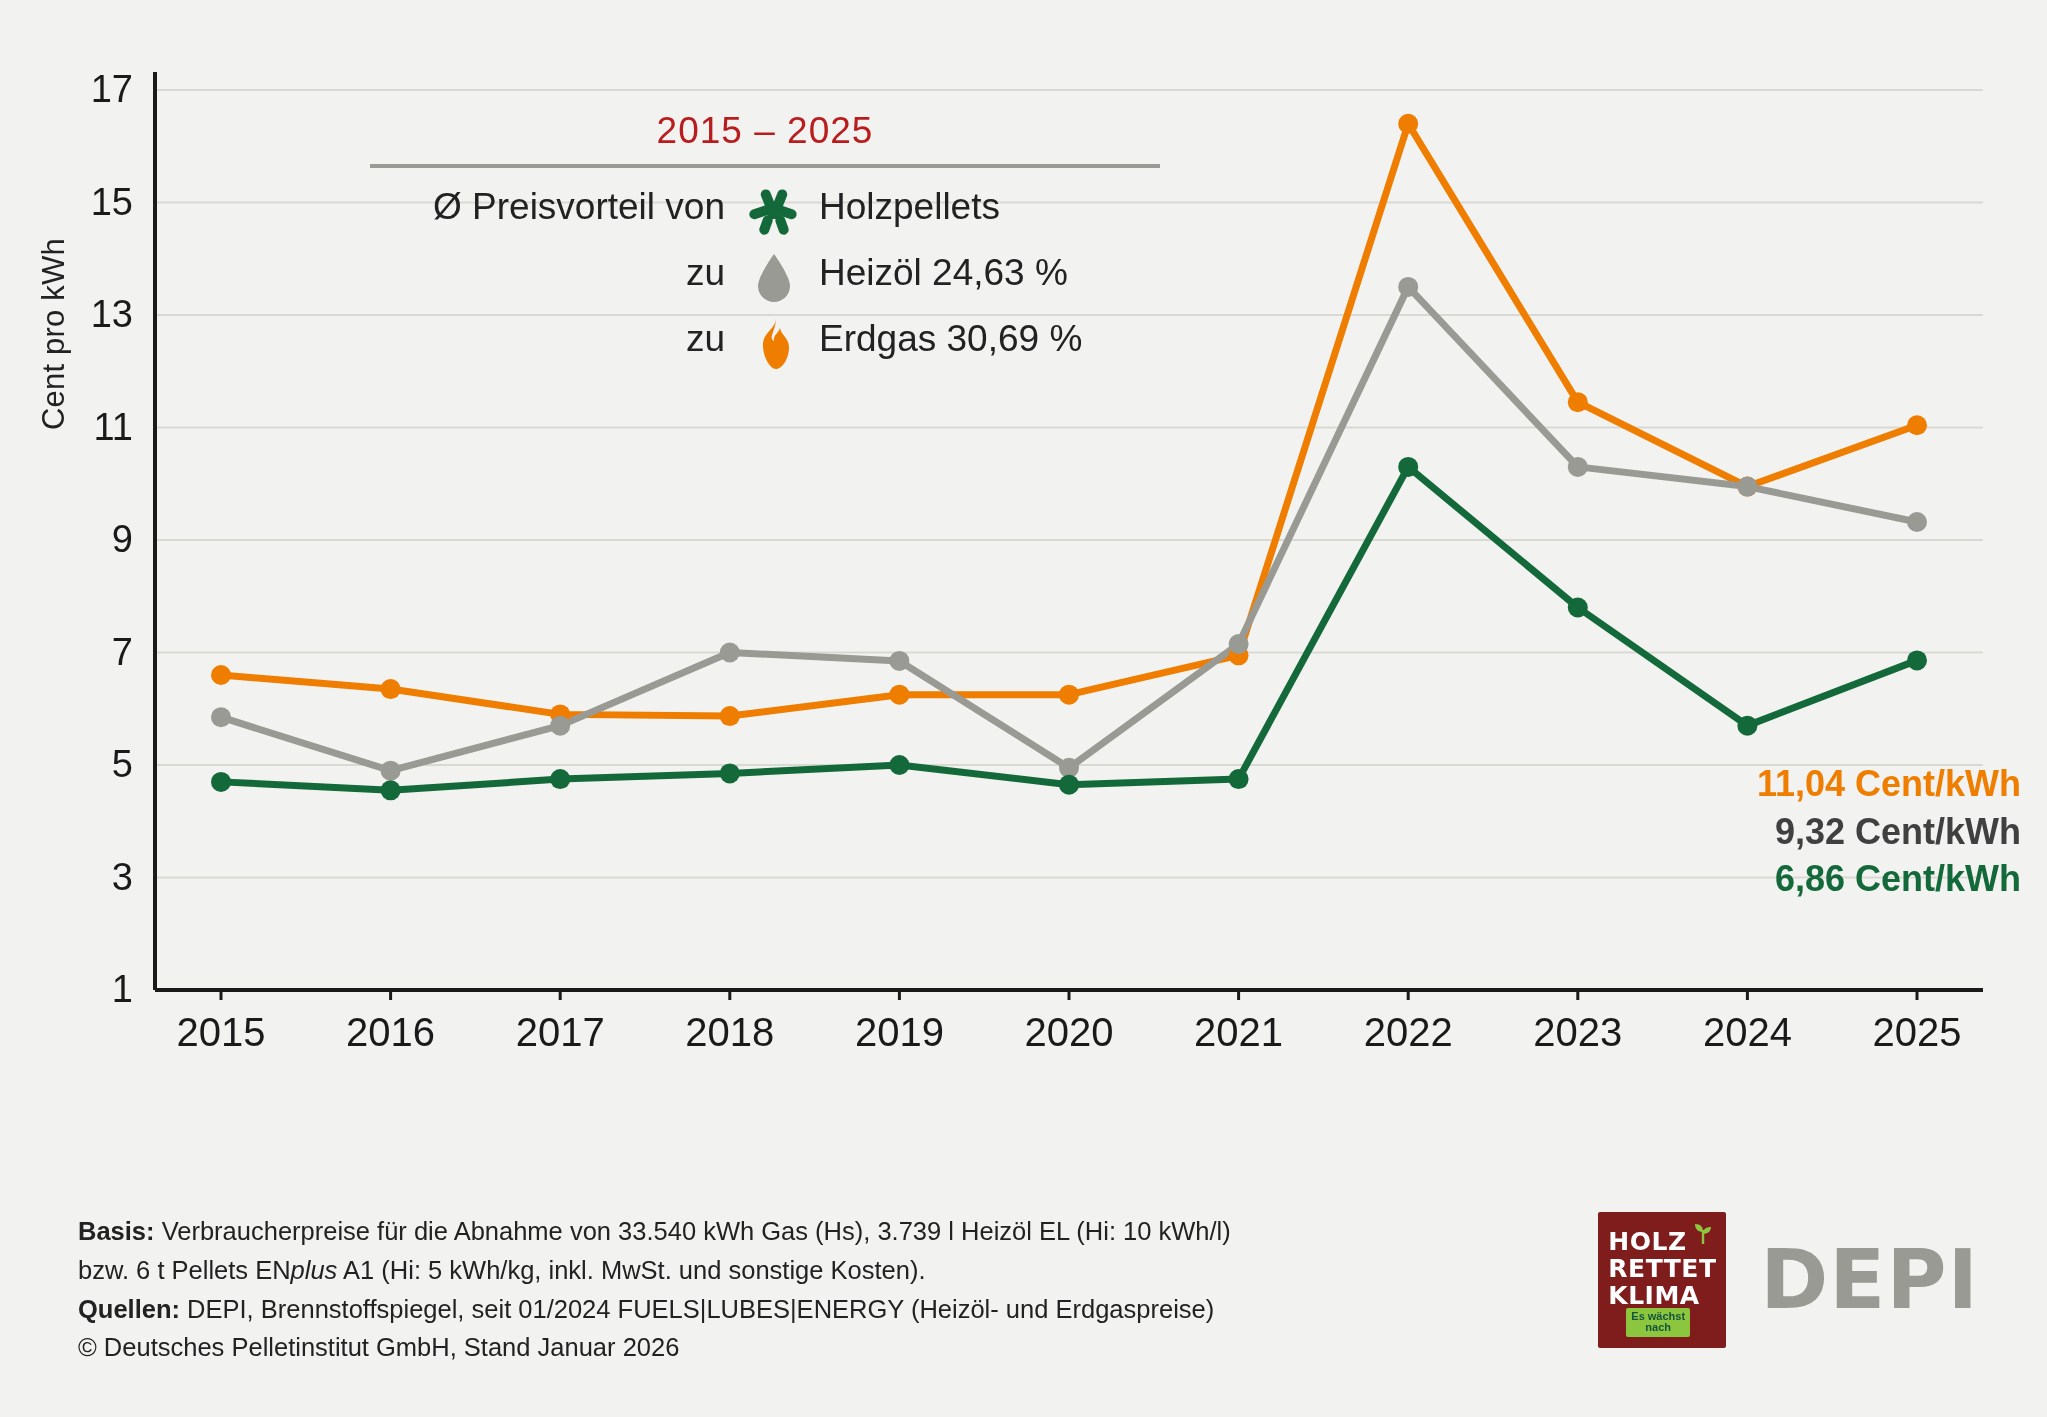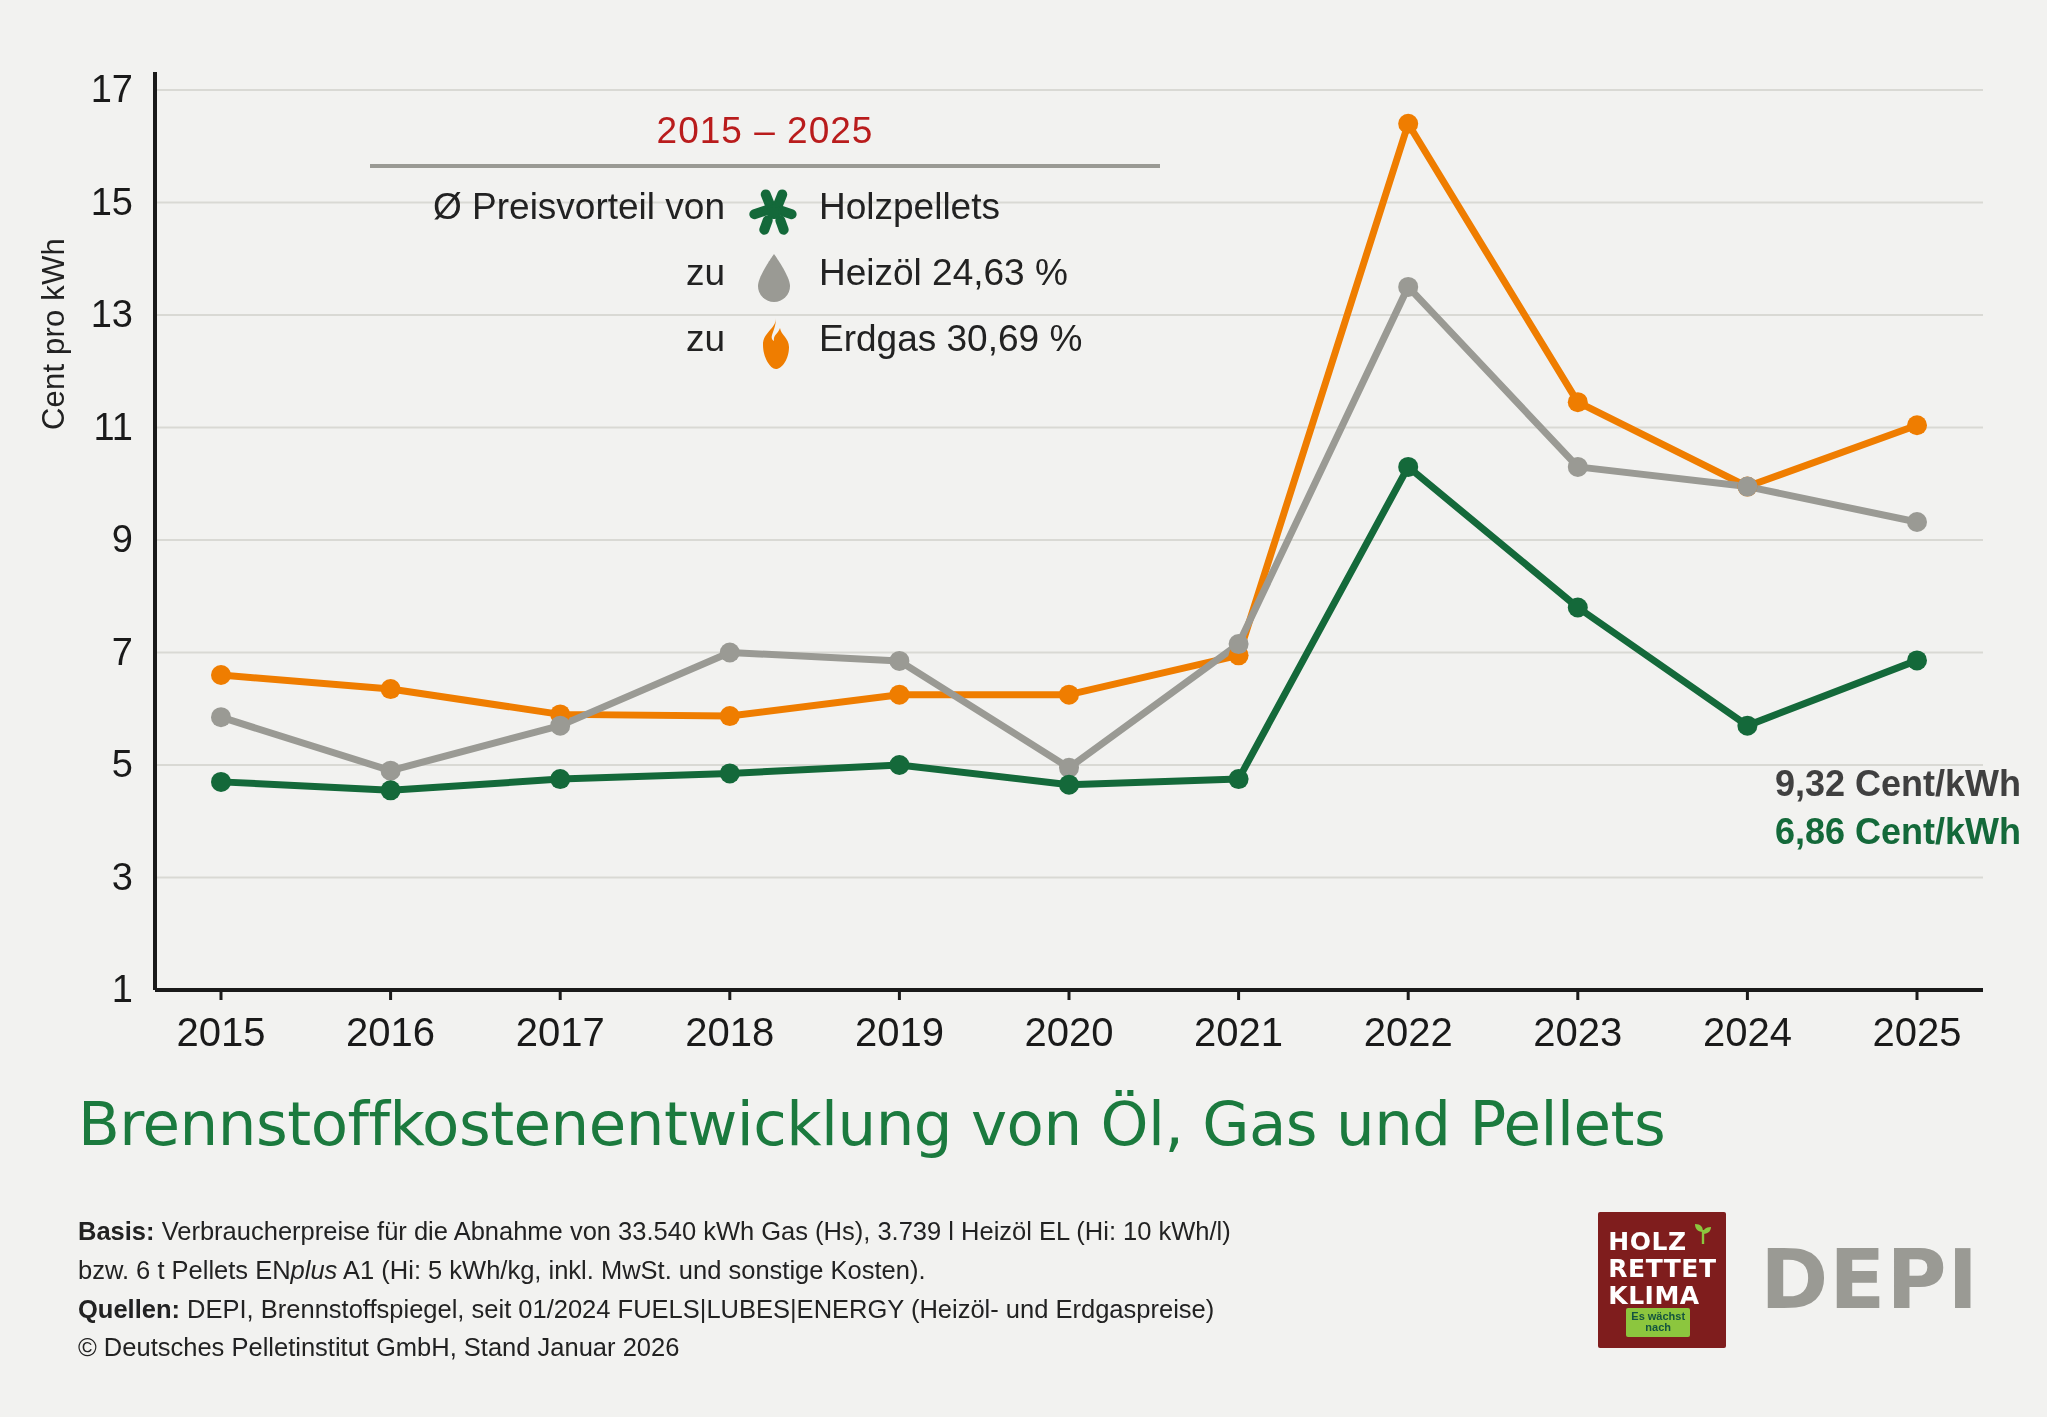--- a/index.html
+++ b/index.html
@@ -328,26 +328,26 @@
         <div class="legend-icon">
           <svg width="40" height="54" viewBox="0 0 40 54">
             <path d="M22 1 C22 12 9 15 9 28 c0 12 7 24 13 24 s13-10 13-22 C35 21 27 18 26 11 c-2 6-7 7-6 13 C14 20 22 14 22 1 Z" fill="#ef7d00"></path>
           </svg>
         </div>
         <div class="legend-name">Erdgas 30,69 %</div>
       </div>
     </div>
 
     <div class="endlabels">
+      <div class="endlabel el-gas">11,04 Cent/kWh</div>
       <div class="endlabel el-oil">9,32 Cent/kWh</div>
       <div class="endlabel el-pell">6,86 Cent/kWh</div>
     </div>
   </div>
 
-  <div id="headline">Brennstoffkostenentwicklung von Öl, Gas und Pellets</div>
 
   <div id="footnotes">
     <div>
       <b>Basis:</b><span> Verbraucherpreise für die Abnahme von 33.540 kWh Gas (Hs), 3.739 l Heizöl EL (Hi: 10 kWh/l)</span>
     </div>
     <div>
       <span>bzw. 6 t Pellets EN</span><i>plus</i><span> A1 (Hi: 5 kWh/kg, inkl. MwSt. und sonstige Kosten).</span>
     </div>
     <div>
       <b>Quellen:</b><span> DEPI, Brennstoffspiegel, seit 01/2024 FUELS|LUBES|ENERGY (Heizöl- und Erdgaspreise)</span>

